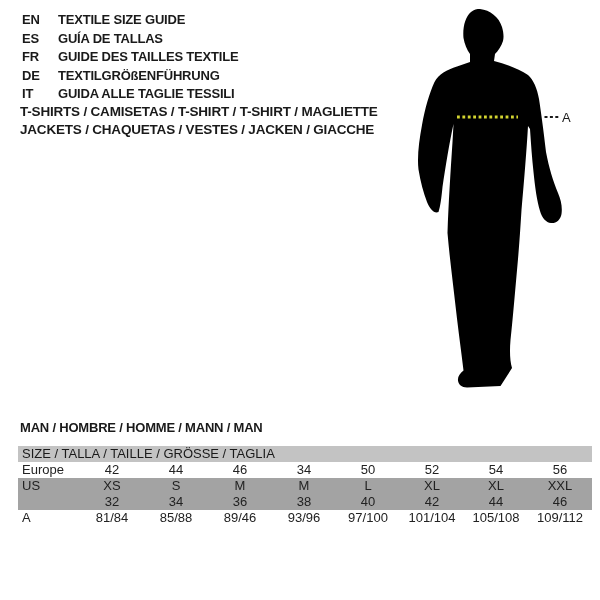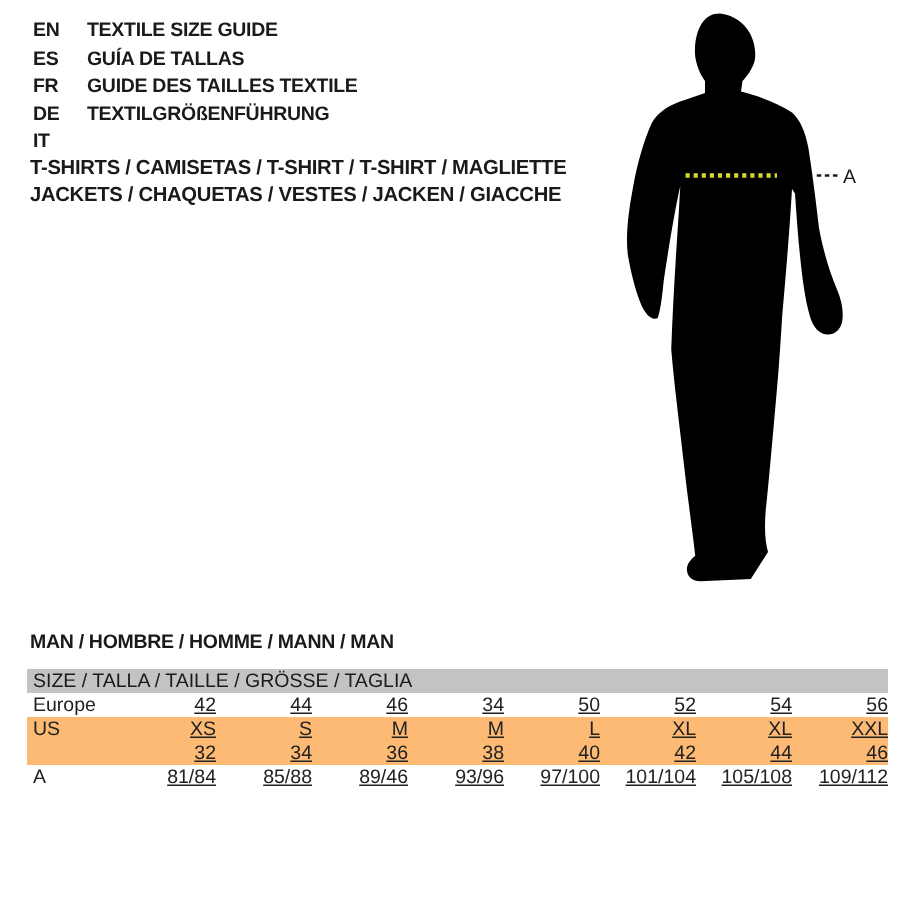--- a/index.html
+++ b/index.html
@@ -34,23 +34,23 @@
   .section-title { position: absolute; left: 20px; top: 420px; font-size: 13px;
                    font-weight: bold; color: #1a1a1a; letter-spacing: -0.2px; }
 
   
   .size-table { position: absolute; left: 18px; top: 446px; width: 574px;
                 font-size: 13px; color: #222; }
   .t-header { height: 16px; line-height: 16px; background: #c3c3c3;
               padding-left: 4px; color: #1a1a1a; }
   .t-row { display: grid; grid-template-columns: 62px repeat(8, 1fr);
            height: 16px; line-height: 16.5px; }
-  .t-row.striped { background: #fdba74; }
+  .t-row.striped { background: #a3a3a3; }
   .t-label { padding-left: 4px; text-align: left; }
-  .t-cell { text-align: right; text-decoration: underline; }
+  .t-cell { text-align: center; }
 
   
   .footnote { position: absolute; left: 20px; top: 546px; font-size: 13.5px;
               font-weight: bold; color: #1a1a1a; letter-spacing: -0.2px; }
 </style>
 </head>
 <body>
 
 <div class="page">
 
@@ -66,20 +66,21 @@
     <div class="lang-row">
       <span class="lang-code">FR</span>
       <span class="lang-label">GUIDE DES TAILLES TEXTILE</span>
     </div>
     <div class="lang-row">
       <span class="lang-code">DE</span>
       <span class="lang-label">TEXTILGRÖßENFÜHRUNG</span>
     </div>
     <div class="lang-row">
       <span class="lang-code">IT</span>
+      <span class="lang-label">GUIDA ALLE TAGLIE TESSILI</span>
     </div>
   </div>
 
   <div class="cats">
     <div class="cat-line">T-SHIRTS / CAMISETAS / T-SHIRT / T-SHIRT / MAGLIETTE</div>
     <div class="cat-line">JACKETS / CHAQUETAS / VESTES / JACKEN / GIACCHE</div>
   </div>
 
   <div class="figure-wrap">
     <svg viewBox="398 0 182 400" xmlns="http://www.w3.org/2000/svg">

